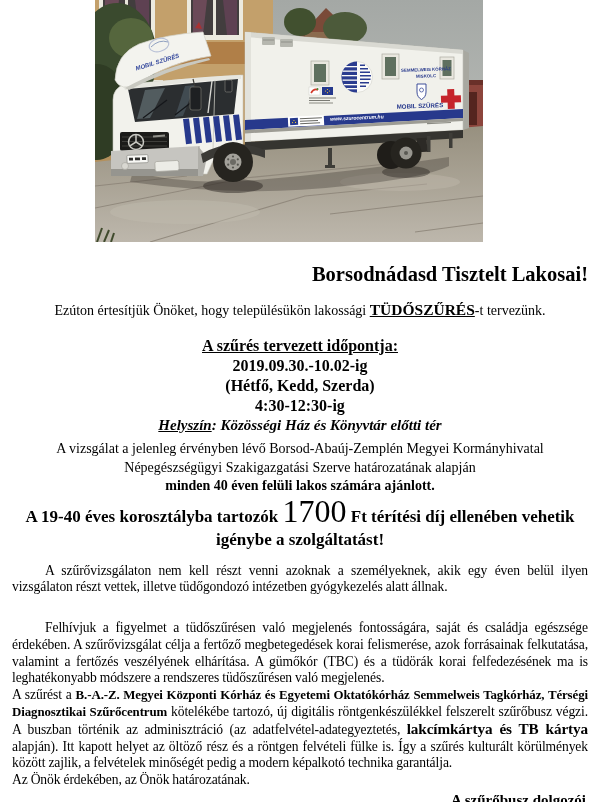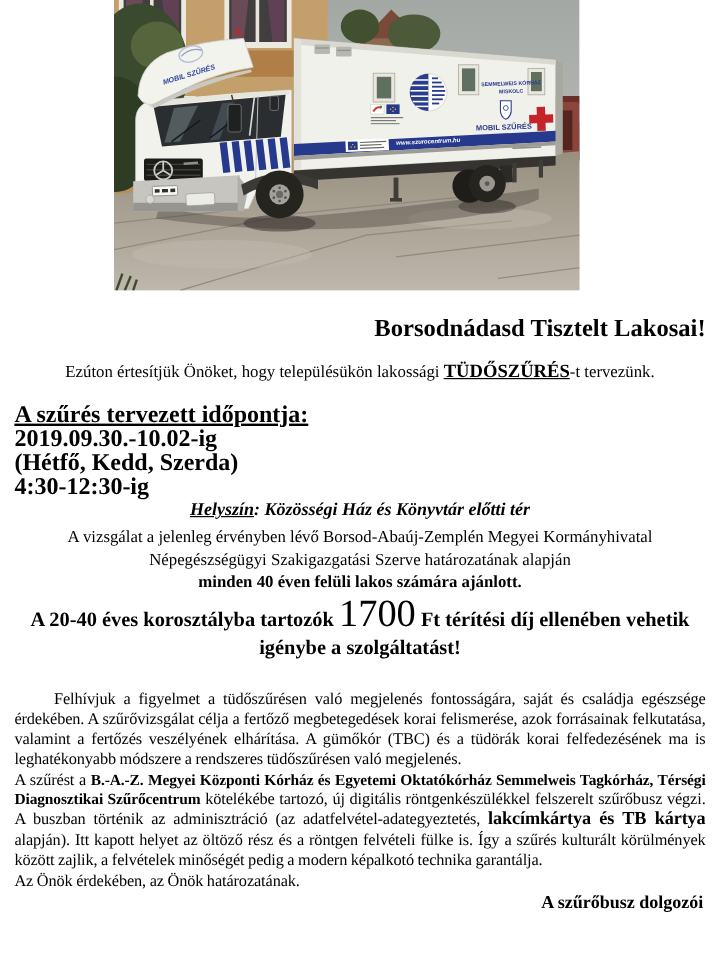--- a/index.html
+++ b/index.html
@@ -4,21 +4,21 @@
 <style>
   html,body{margin:0;padding:0;background:#ffffff;}
   .page{position:relative;width:600px;height:802px;background:#ffffff;overflow:hidden;
         font-family:"Liberation Serif", serif;color:#000;}
   .photo-wrap{position:absolute;left:95px;top:0;width:388px;height:242px;}
   .photo-wrap svg{display:block;}
   .content{position:absolute;left:12px;right:12px;top:263px;}
   .title{font-size:20.5px;font-weight:700;text-align:right;margin:0;line-height:22px;}
   .intro{font-size:14px;text-align:center;margin:16px;line-height:18px;}
   .intro .hl{font-weight:700;font-size:15.5px;text-decoration:underline;}
-  .sched{font-weight:700;text-align:left;font-size:20px;line-height:20px;margin:0;}
+  .sched{font-weight:700;text-align:center;font-size:16px;line-height:20px;margin:0;}
   .sched-head{text-decoration:underline;}
   .location{font-size:15px;font-weight:700;font-style:italic;text-align:center;line-height:18px;margin:0;}
   .loc-label{text-decoration:underline;}
   .basis{font-size:14px;text-align:center;line-height:18.5px;margin:6px 0 0;}
   .basis span{display:block;}
   .basis .b2{font-weight:700;}
   .fee{font-weight:700;font-size:17px;text-align:center;line-height:23px;margin:4px 0 0;}
   .fee .amount{font-size:32px;font-weight:400;}
   .bp{font-size:13.6px;line-height:16.8px;text-align:justify;margin:0;
       letter-spacing:-0.1px;word-spacing:-0.3px;}
@@ -315,22 +315,23 @@
     <p class="sched">(Hétfő, Kedd, Szerda)</p>
     <p class="sched">4:30-12:30-ig</p>
 
     <p class="location"><span class="loc-label">Helyszín</span><span>: Közösségi Ház és Könyvtár előtti tér</span></p>
 
     <p class="basis">
         <span>A vizsgálat a jelenleg érvényben lévő Borsod-Abaúj-Zemplén Megyei Kormányhivatal Népegészségügyi Szakigazgatási Szerve határozatának alapján</span>
         <span class="b2">minden 40 éven felüli lakos számára ajánlott.</span>
       </p>
 
-    <p class="fee"><span>A 20-40 éves korosztályba tartozók </span><span class="amount">1700</span><span> Ft térítési díj ellenében vehetik igénybe a szolgáltatást!</span></p>
-
+    <p class="fee"><span>A 19-40 éves korosztályba tartozók </span><span class="amount">1700</span><span> Ft térítési díj ellenében vehetik igénybe a szolgáltatást!</span></p>
+
+    <p class="bp ind mt1">A szűrővizsgálaton nem kell részt venni azoknak a személyeknek, akik egy éven belül ilyen vizsgálaton részt vettek, illetve tüdőgondozó intézetben gyógykezelés alatt állnak.</p>
 
     <p class="bp ind mt2">Felhívjuk a figyelmet a tüdőszűrésen való megjelenés fontosságára, saját és családja egészsége érdekében. A szűrővizsgálat célja a fertőző megbetegedések korai felismerése, azok forrásainak felkutatása, valamint a fertőzés veszélyének elhárítása. A gümőkór (TBC) és a tüdörák korai felfedezésének ma is leghatékonyabb módszere a rendszeres tüdőszűrésen való megjelenés.</p>
 
     <p class="bp"><span>A szűrést a </span><span class="hospital">B.-A.-Z. Megyei Központi Kórház és Egyetemi Oktatókórház Semmelweis Tagkórház, Térségi Diagnosztikai Szűrőcentrum</span><span> kötelékébe tartozó, új digitális röntgenkészülékkel felszerelt szűrőbusz végzi. A buszban történik az adminisztráció (az adatfelvétel-adategyeztetés, </span><span class="cards">lakcímkártya és TB kártya</span><span> alapján).  Itt kapott helyet az öltöző rész és a röntgen felvételi fülke is. Így a szűrés kulturált körülmények között zajlik, a felvételek minőségét pedig a modern képalkotó technika garantálja.</span></p>
 
     <p class="bp">Az Önök érdekében, az Önök határozatának.</p>
 
     <p class="signature">A szűrőbusz dolgozói</p>
   </div>
 </div>

